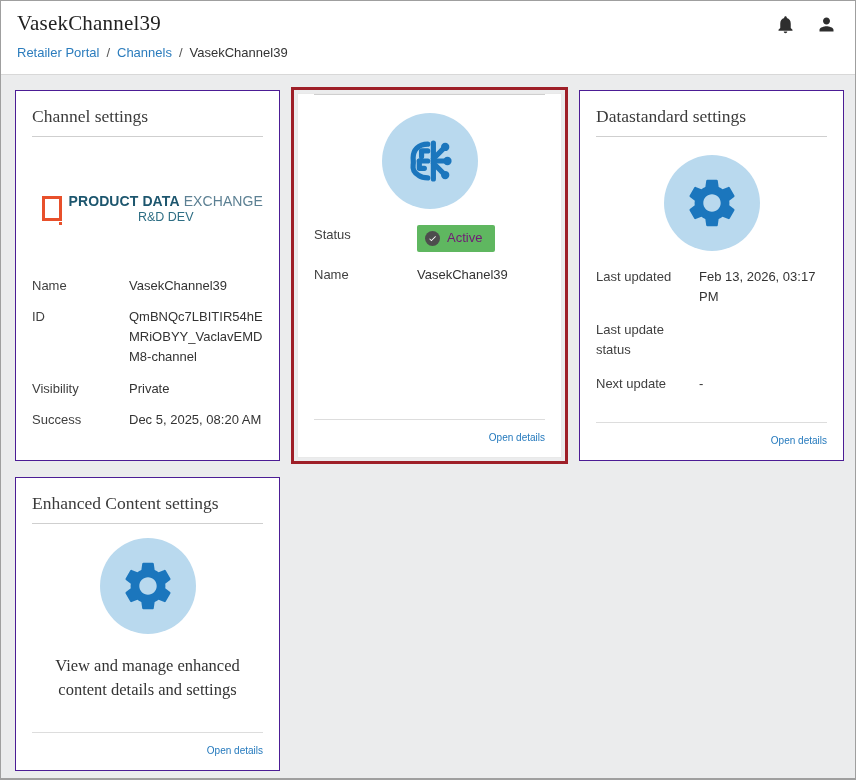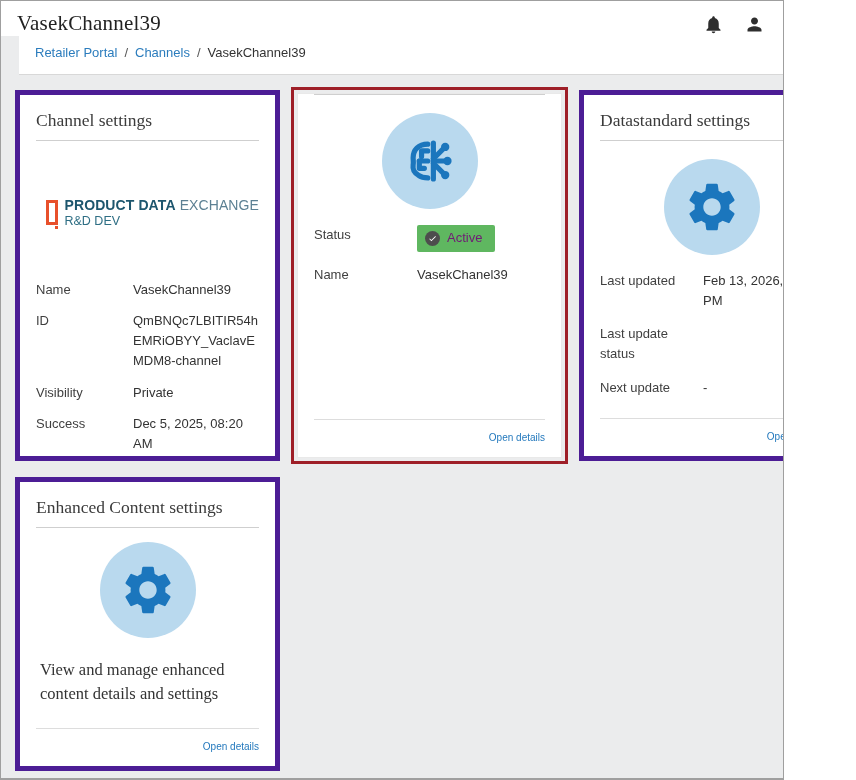--- a/index.html
+++ b/index.html
@@ -1,18 +1,18 @@
 <!DOCTYPE html>
 <html><head>
 <meta charset="utf-8">
 <style>
   * { margin:0; padding:0; box-sizing:border-box; }
   html,body { background:#fff; }
   .page {
-    width:784px; height:780px;
+    width:856px; height:780px;
     border:1px solid #9f9f9f;
     border-bottom-width:2px;
     background:#ebeced;
     font-family:"Liberation Sans", sans-serif;
     color:#333;
     overflow:hidden;
   }
   
   .header {
     background:#fff;
@@ -25,56 +25,56 @@
     letter-spacing:0.2px;
   }
   .header-icons { display:flex; align-items:center; gap:20px; padding-top:2px; }
   .hicon { width:21px; height:21px; fill:#2e2e2e; cursor:pointer; }
   
   .breadcrumb {
     background:#fff;
     padding:9px 16px 14px 16px;
     font-size:13px;
     border-bottom:1px solid #d8d8d8;
-    display:flex; align-items:center; gap:7px;margin-left:18px;
+    display:flex; align-items:center; gap:7px;
   }
   .crumb-link { color:#2b7cbd; text-decoration:none; cursor:pointer; }
   .crumb-sep { color:#555; }
   .crumb-current { color:#333; }
   
   .content {
     padding:15px 14px;
     display:grid;
     grid-template-columns:265px 277px 265px;
     column-gap:11px; row-gap:13px;
     align-items:start;
   }
   .card {
     background:#fff;
-    border:5px solid #4c1d95;
+    border:1px solid #4c1d95;
     display:flex; flex-direction:column;
     padding:0 16px;
   }
   .card-tall { height:371px; }
   .card-short { height:294px; }
   .vendor-wrap {
     border:3px solid #9e1f28;
     padding:3px;
     background:#ebeced;
     margin-top:-3px;
   }
   .vendor-wrap .card { border:1px solid #e9e9e9; height:365px; }
   .card-title {
     font-family:"Liberation Serif", serif;
     font-size:17.5px; color:#3b3b3b; font-weight:normal;
     padding:15px 0 9px 0;
   }
   .title-rule { border:none; border-top:1px solid #cfcfcf; }
   
-  .pdx-logo { display:flex; align-items:flex-start; gap:7px; margin:56px 0 0 10px; }
+  .pdx-logo { display:flex; align-items:flex-start; gap:7px; margin:56px 0 0 10px;text-align:center; }
   .pdx-square {
     width:25px; height:25px; margin-top:3px;
     border:3px solid #e8502b; position:relative; background:#fff;
   }
   .pdx-square::after {
     content:""; position:absolute; right:-3px; bottom:-7px;
     width:3px; height:3px; background:#e8502b;
   }
   .pdx-line1 { font-size:14px; letter-spacing:0.1px; white-space:nowrap; }
   .pdx-bold { font-weight:bold; color:#1d566e; }
@@ -115,21 +115,21 @@
   .foot-rule { border:none; border-top:1px solid #ddd; }
   .open-details {
     text-align:right; padding:12px 0 14px 0;
     font-size:10px;
   }
   .open-details a { color:#2479bd; text-decoration:none; cursor:pointer; }
   
   .enhanced-desc {
     font-family:"Liberation Serif", serif;
     font-size:16.5px; color:#333;
-    line-height:1.45;
+    text-align:center; line-height:1.45;
     margin-top:20px; padding:0 4px;
   }
   .vendor-fields { margin-top:16px; }
   .vendor-fields .frow { margin-bottom:13px; }
   .vendor-fields .fvalue { padding-left:6px; }
 </style>
 </head>
 <body>
 
 <div class="page">

